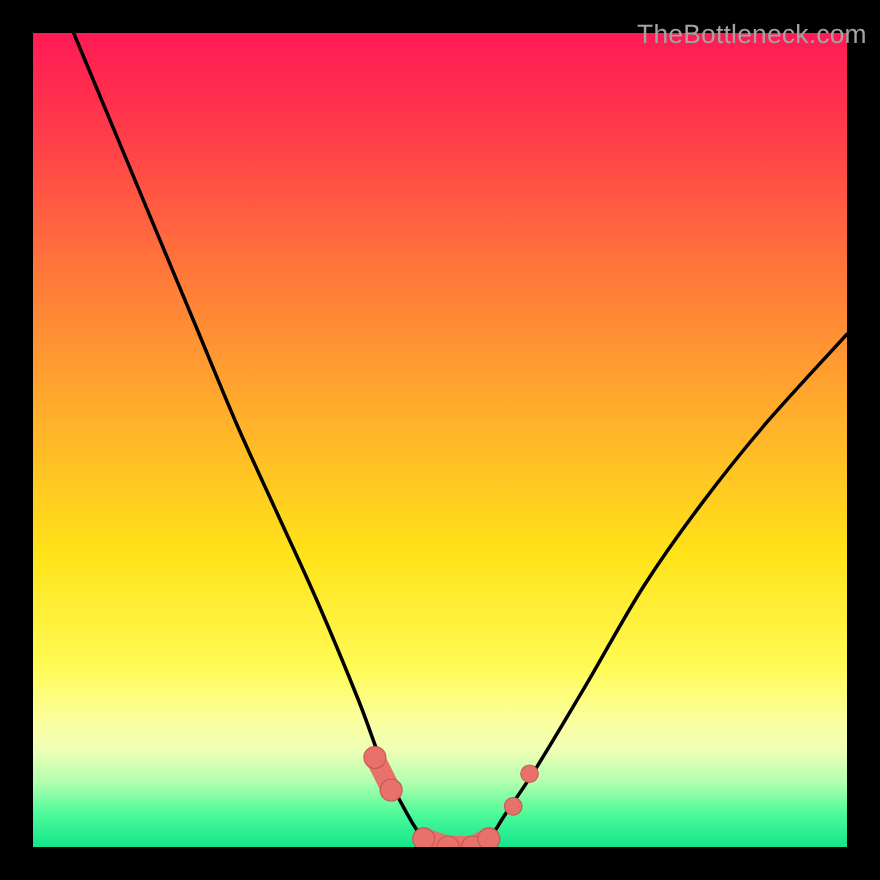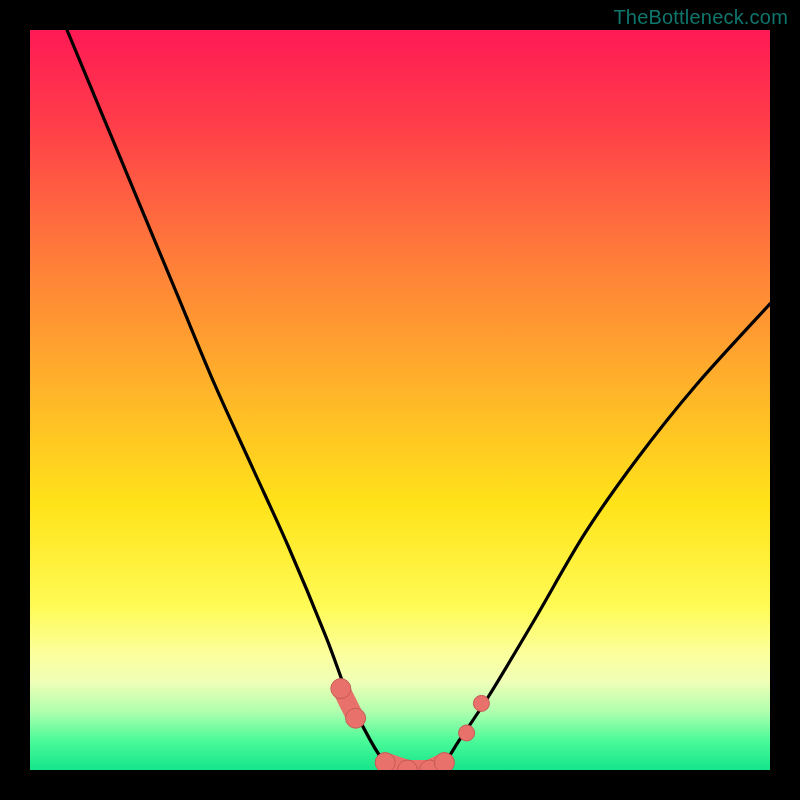--- a/index.html
+++ b/index.html
@@ -27,24 +27,24 @@
       #fffb56 78%,
       #fcff9a 84%,
       #f0ffb7 88%,
       #b2ffaf 92%,
       #4cfa99 96%,
       #14e58b 100%
     );
   }
   .watermark {
     position: absolute;
-    top: 6px;
+    top: 18px;
     right: 12px;
-    color: #0f766e;
-    font-size: 20px;
+    color: #a3a3a3;
+    font-size: 24px;
     letter-spacing: 0.2px;
     z-index: 5;
     user-select: none;
   }
   svg.curve {
     position: absolute;
     left: 0; top: 0;
     width: 740px;
     height: 740px;
   }

